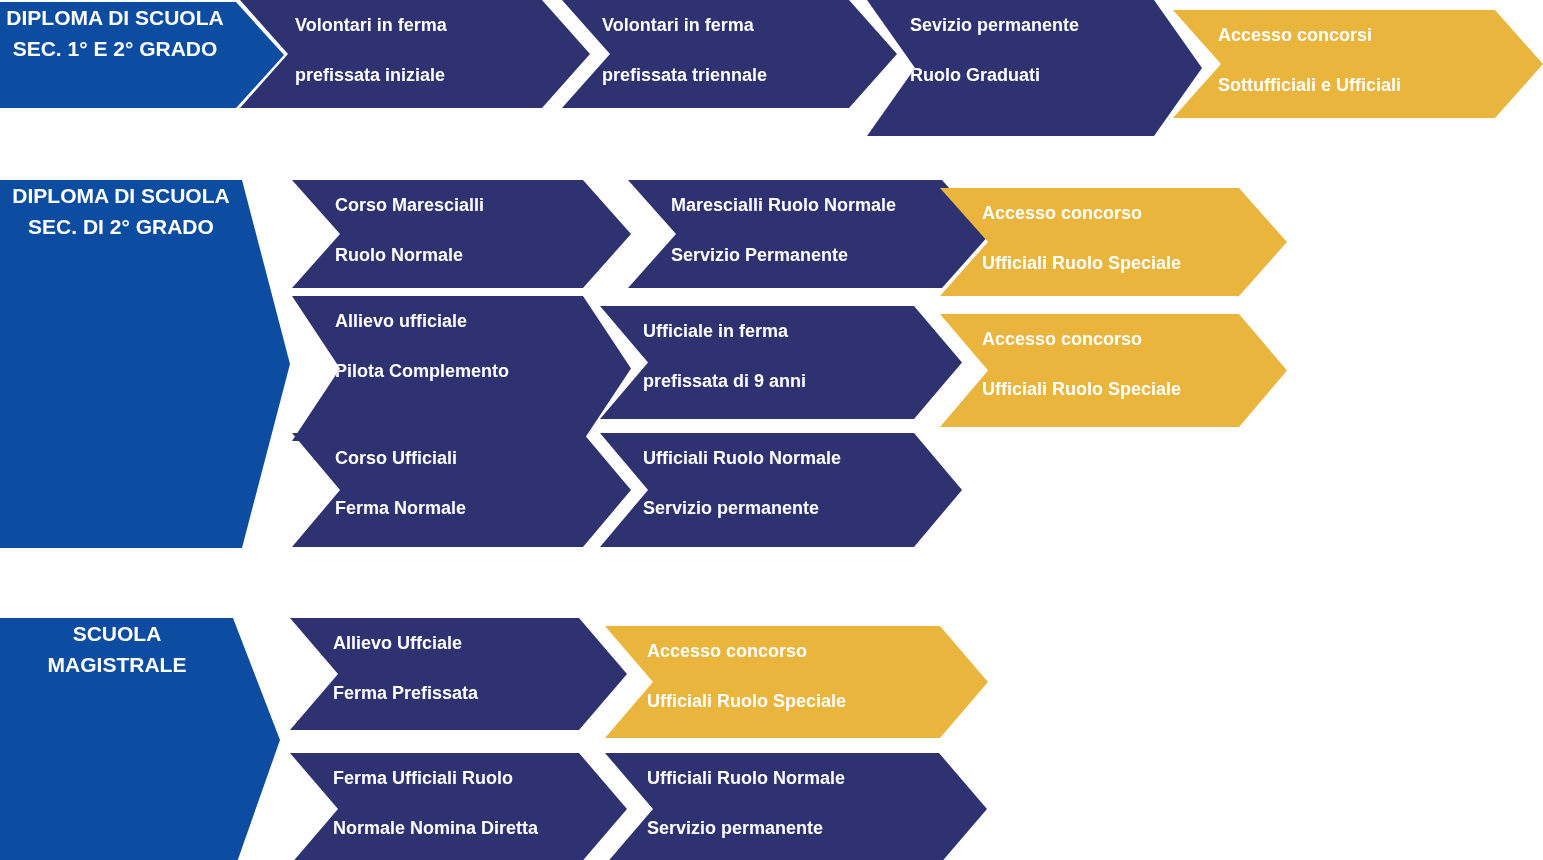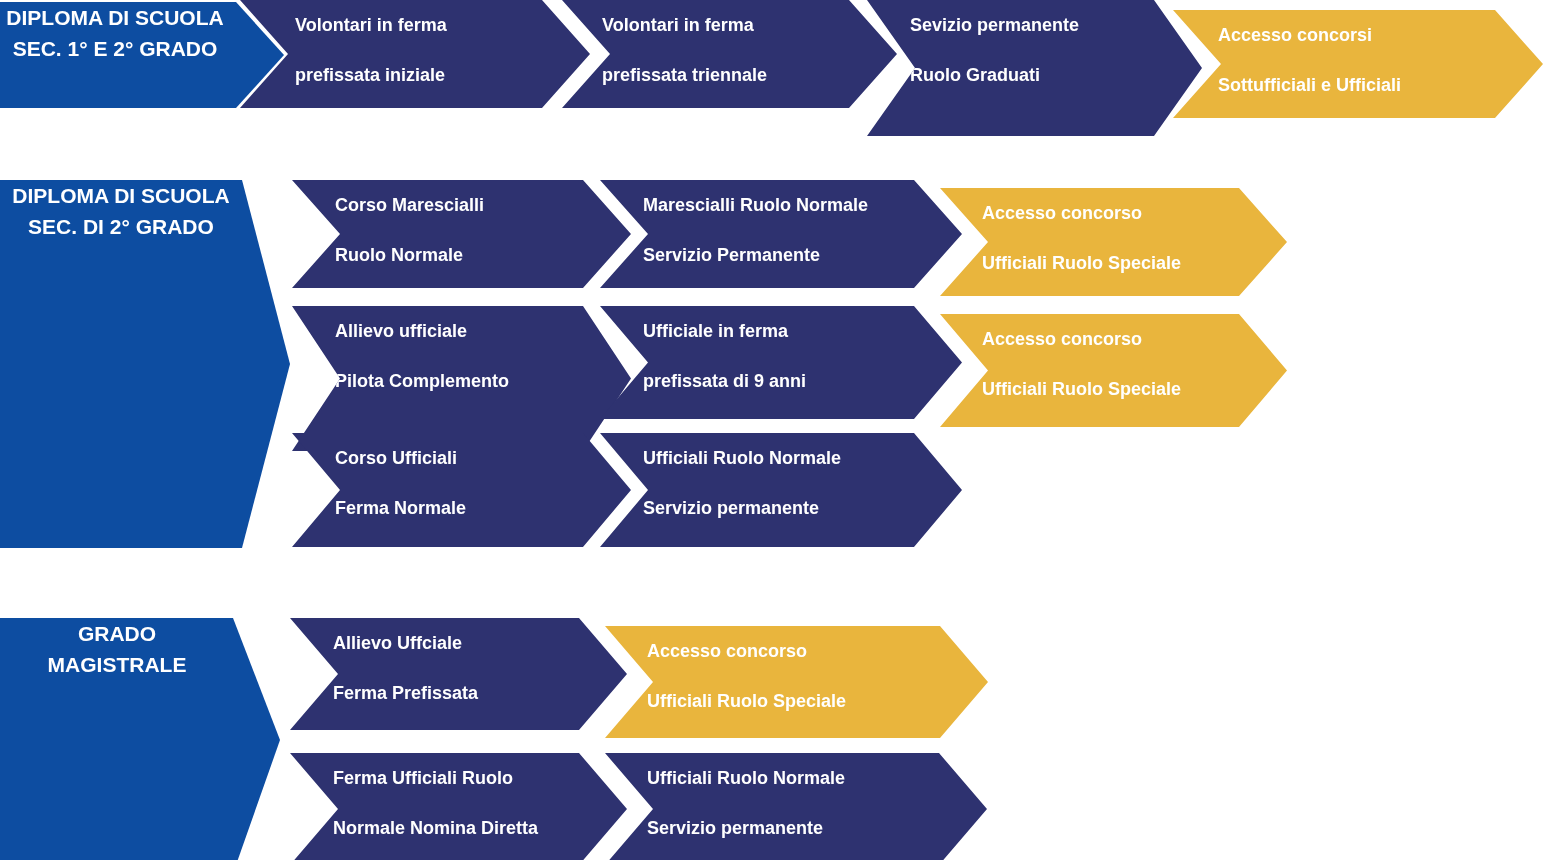--- a/index.html
+++ b/index.html
@@ -67,30 +67,30 @@
 
   <div class="arrow blue src-text" style="left:0;top:180px;width:290px;height:368px;padding-right:48px;clip-path:polygon(0 0, 242px 0, 100% 50%, 242px 100%, 0 100%);">
     <div class="label">DIPLOMA DI SCUOLA
 SEC. DI 2° GRADO</div>
   </div>
 
   <div class="arrow navy chev step-text" style="left:292px;top:180px;width:339px;height:108px;padding-left:43px;">
     <div class="label">Corso Marescialli
 Ruolo Normale</div>
   </div>
-  <div class="arrow navy chev step-text" style="left:600px;top:180px;width:362px;height:108px;padding-left:43px;">
+  <div class="arrow navy chev step-text" style="left:628px;top:180px;width:362px;height:108px;padding-left:43px;">
     <div class="label">Marescialli Ruolo Normale
 Servizio Permanente</div>
   </div>
   <div class="arrow gold chev step-text" style="left:940px;top:180px;width:347px;height:108px;padding-left:42px;">
     <div class="label">Accesso concorso
 Ufficiali Ruolo Speciale</div>
   </div>
 
-  <div class="arrow navy chev step-text" style="left:292px;top:306px;width:339px;height:145px;padding-left:43px;">
+  <div class="arrow navy chev step-text" style="left:292px;top:296px;width:339px;height:145px;padding-left:43px;">
     <div class="label">Allievo ufficiale
 Pilota Complemento</div>
   </div>
   <div class="arrow navy chev step-text" style="left:600px;top:306px;width:362px;height:113px;padding-left:43px;">
     <div class="label">Ufficiale in ferma
 prefissata di 9 anni</div>
   </div>
   <div class="arrow gold chev step-text" style="left:940px;top:306px;width:347px;height:113px;padding-left:42px;">
     <div class="label">Accesso concorso
 Ufficiali Ruolo Speciale</div>
@@ -99,21 +99,21 @@
   <div class="arrow navy chev step-text" style="left:292px;top:433px;width:339px;height:114px;padding-left:43px;">
     <div class="label">Corso Ufficiali
 Ferma Normale</div>
   </div>
   <div class="arrow navy chev step-text" style="left:600px;top:433px;width:362px;height:114px;padding-left:43px;">
     <div class="label">Ufficiali Ruolo Normale
 Servizio permanente</div>
   </div>
 
   <div class="arrow blue src-text" style="left:0;top:618px;width:280px;height:247px;padding-right:46px;clip-path:polygon(0 0, 233px 0, 100% 49.4%, 236px 100%, 0 100%);">
-    <div class="label">GRADO
+    <div class="label">SCUOLA
 MAGISTRALE</div>
   </div>
 
   <div class="arrow navy chev step-text" style="left:290px;top:618px;width:337px;height:112px;padding-left:43px;">
     <div class="label">Allievo Uffciale
 Ferma Prefissata</div>
   </div>
   <div class="arrow gold chev step-text" style="left:605px;top:618px;width:383px;height:112px;padding-left:42px;">
     <div class="label">Accesso concorso
 Ufficiali Ruolo Speciale</div>

